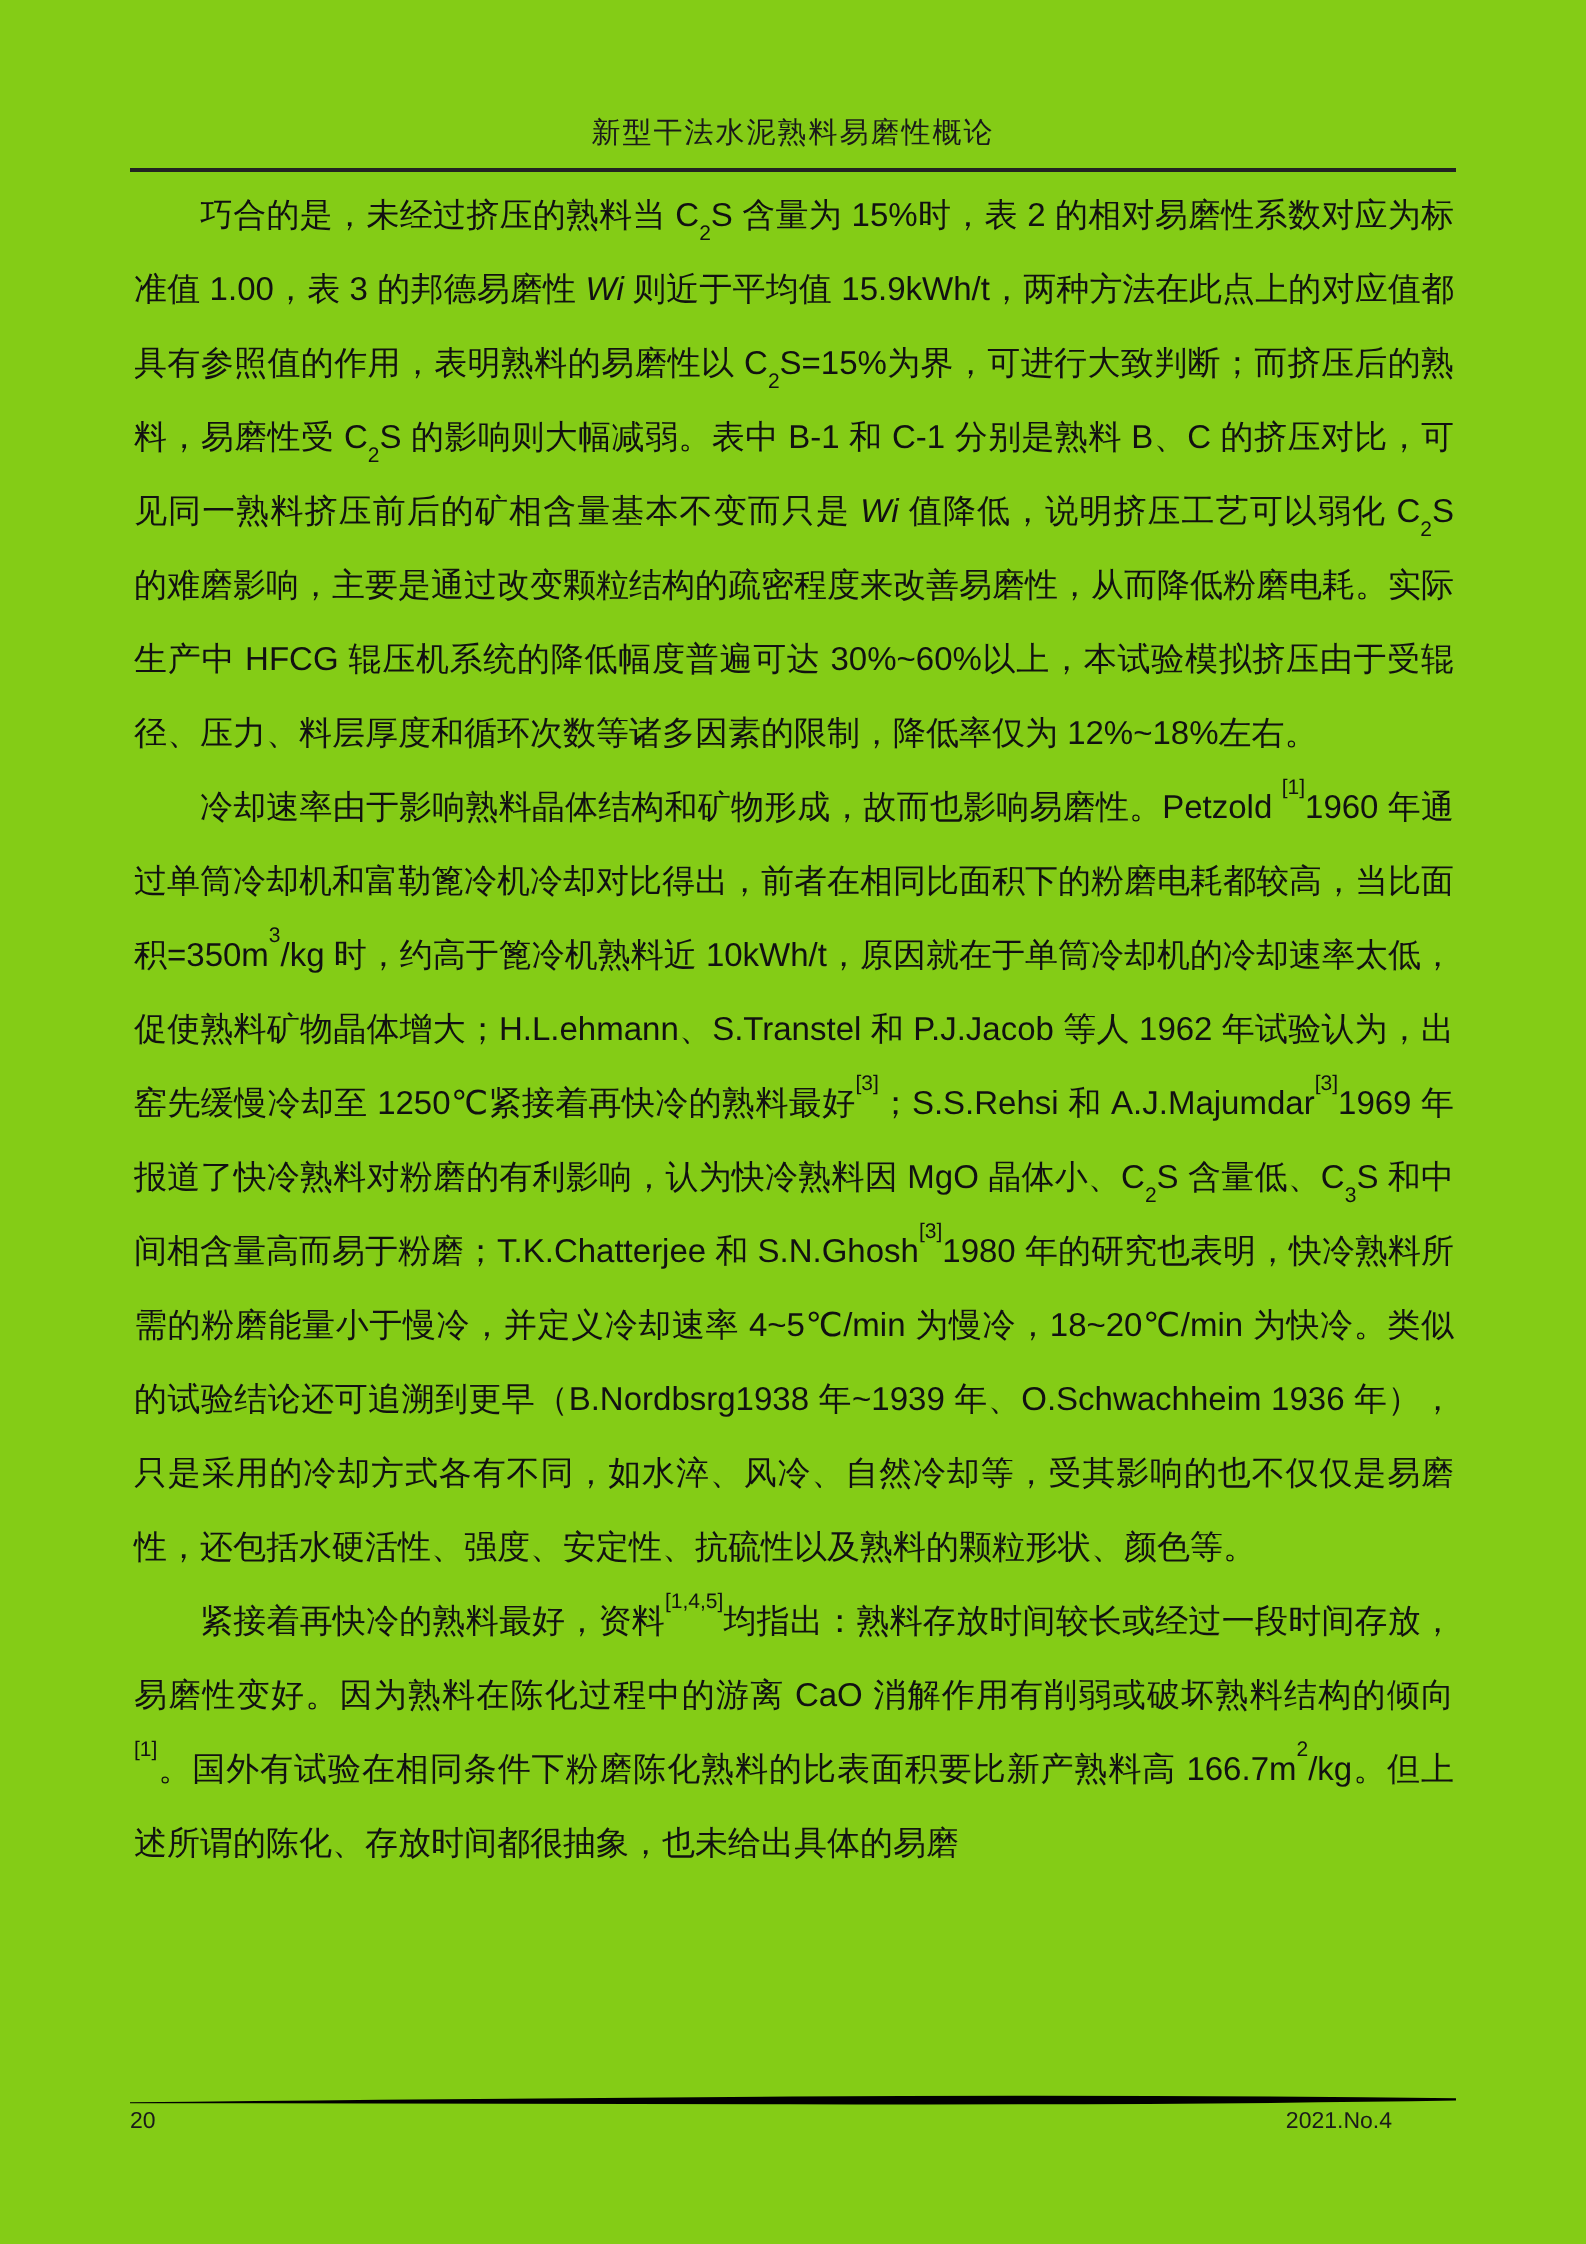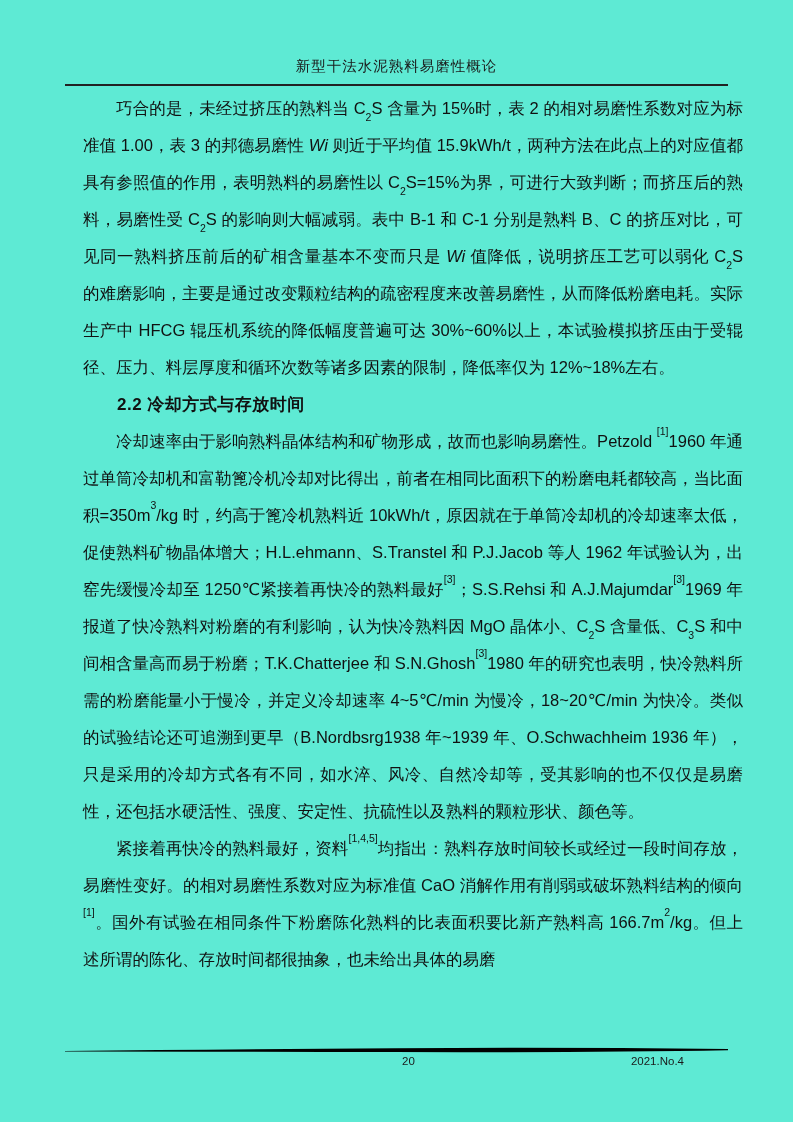--- a/index.html
+++ b/index.html
@@ -1,19 +1,19 @@
 <!DOCTYPE html>
 <html><head>
 <meta charset="utf-8">
 <style>
   html,body { margin:0; padding:0; background:#ffffff; }
   .page {
     position:relative;
     width:793px; height:1122px;
-    background:#5eead4;
+    background:#84cc16;
     overflow:hidden;
     font-family:"Liberation Sans","DejaVu Sans",serif;
     color:#111;
   }
   .doc-header-title {
     position:absolute;
     top:57px; left:65px; width:663px;
     text-align:center;
     font-size:14.5px;
     letter-spacing:1px;
@@ -24,21 +24,20 @@
     top:84px; left:65px; width:663px;
     border-top:2px solid #222;
     height:0;
   }
   .doc-body {
     position:absolute;
     top:90px; left:67px; width:660px;
     font-size:16.5px;
     line-height:37px;
     text-align:justify;
-    margin-left:16px;
   }
   .doc-body p {
     margin:0;
     text-indent:2em;
   }
   .section-heading {
     font-size:17px;
     font-weight:bold;
     line-height:37px;
     letter-spacing:0.5px;
@@ -61,43 +60,42 @@
   }
   .footer-row {
     position:absolute;
     top:1055px; left:65px; width:663px;
     height:18px;
     font-size:11.5px;
     color:#1a1a1a;
   }
   .footer-page-number {
     position:absolute;
-    left:12px; width:663px;
-    text-align:center;
+    left:0; width:663px;
+    text-align:left;
   }
   .footer-issue {
     position:absolute;
-    right:44px;
+    right:32px;
     text-align:right;
   }
 </style>
 </head>
 <body>
 
 <div class="page">
 
   <div class="doc-header-title">新型干法水泥熟料易磨性概论</div>
 
   <div class="doc-header-rule"></div>
 
   <div class="doc-body">
     <p><span>巧合的是，未经过挤压的熟料当 C</span><sub class="r">2</sub><span>S 含量为 15%时，表 2 的相对易磨性系数对应为标准值 1.00，表 3 的邦德易磨性 </span><i class="r">Wi</i><span> 则近于平均值 15.9kWh/t，两种方法在此点上的对应值都具有参照值的作用，表明熟料的易磨性以 C</span><sub class="r">2</sub><span>S=15%为界，可进行大致判断；而挤压后的熟料，易磨性受 C</span><sub class="r">2</sub><span>S 的影响则大幅减弱。表中 B-1 和 C-1 分别是熟料 B、C 的挤压对比，可见同一熟料挤压前后的矿相含量基本不变而只是 </span><i class="r">Wi</i><span> 值降低，说明挤压工艺可以弱化 C</span><sub class="r">2</sub><span>S 的难磨影响，主要是通过改变颗粒结构的疏密程度来改善易磨性，从而降低粉磨电耗。实际生产中 HFCG 辊压机系统的降低幅度普遍可达 30%~60%以上，本试验模拟挤压由于受辊径、压力、料层厚度和循环次数等诸多因素的限制，降低率仅为 12%~18%左右。</span></p>
-    <p class="section-heading">2.2 冷却方式与存放时间</p>
     <p><span>冷却速率由于影响熟料晶体结构和矿物形成，故而也影响易磨性。Petzold </span><sup class="r">[1]</sup><span>1960 年通过单筒冷却机和富勒篦冷机冷却对比得出，前者在相同比面积下的粉磨电耗都较高，当比面积=350m</span><sup class="r">3</sup><span>/kg 时，约高于篦冷机熟料近 10kWh/t，原因就在于单筒冷却机的冷却速率太低，促使熟料矿物晶体增大；H.L.ehmann、S.Transtel 和 P.J.Jacob 等人 1962 年试验认为，出窑先缓慢冷却至 1250℃紧接着再快冷的熟料最好</span><sup class="r">[3]</sup><span>；S.S.Rehsi 和 A.J.Majumdar</span><sup class="r">[3]</sup><span>1969 年报道了快冷熟料对粉磨的有利影响，认为快冷熟料因 MgO 晶体小、C</span><sub class="r">2</sub><span>S 含量低、C</span><sub class="r">3</sub><span>S 和中间相含量高而易于粉磨；T.K.Chatterjee 和 S.N.Ghosh</span><sup class="r">[3]</sup><span>1980 年的研究也表明，快冷熟料所需的粉磨能量小于慢冷，并定义冷却速率 4~5℃/min 为慢冷，18~20℃/min 为快冷。类似的试验结论还可追溯到更早（B.Nordbsrg1938 年~1939 年、O.Schwachheim 1936 年），只是采用的冷却方式各有不同，如水淬、风冷、自然冷却等，受其影响的也不仅仅是易磨性，还包括水硬活性、强度、安定性、抗硫性以及熟料的颗粒形状、颜色等。</span></p>
-    <p><span>紧接着再快冷的熟料最好，资料</span><sup class="r">[1,4,5]</sup><span>均指出：熟料存放时间较长或经过一段时间存放，易磨性变好。的相对易磨性系数对应为标准值 CaO 消解作用有削弱或破坏熟料结构的倾向</span><sup class="r">[1]</sup><span>。国外有试验在相同条件下粉磨陈化熟料的比表面积要比新产熟料高 166.7m</span><sup class="r">2</sup><span>/kg。但上述所谓的陈化、存放时间都很抽象，也未给出具体的易磨</span></p>
+    <p><span>紧接着再快冷的熟料最好，资料</span><sup class="r">[1,4,5]</sup><span>均指出：熟料存放时间较长或经过一段时间存放，易磨性变好。因为熟料在陈化过程中的游离 CaO 消解作用有削弱或破坏熟料结构的倾向</span><sup class="r">[1]</sup><span>。国外有试验在相同条件下粉磨陈化熟料的比表面积要比新产熟料高 166.7m</span><sup class="r">2</sup><span>/kg。但上述所谓的陈化、存放时间都很抽象，也未给出具体的易磨</span></p>
   </div>
 
   <svg class="footer-stroke" viewBox="0 0 663 8" preserveAspectRatio="none">
     <path d="M0,5.1 Q150,3.5 330,2.3 Q490,1.1 663,3.1 L663,4.3 Q520,6.6 330,6.1 Q150,5.7 0,5.6 Z" fill="#000"></path>
   </svg>
 
   <div class="footer-row">
     <span class="footer-page-number">20</span>
     <span class="footer-issue">2021.No.4</span>
   </div>

